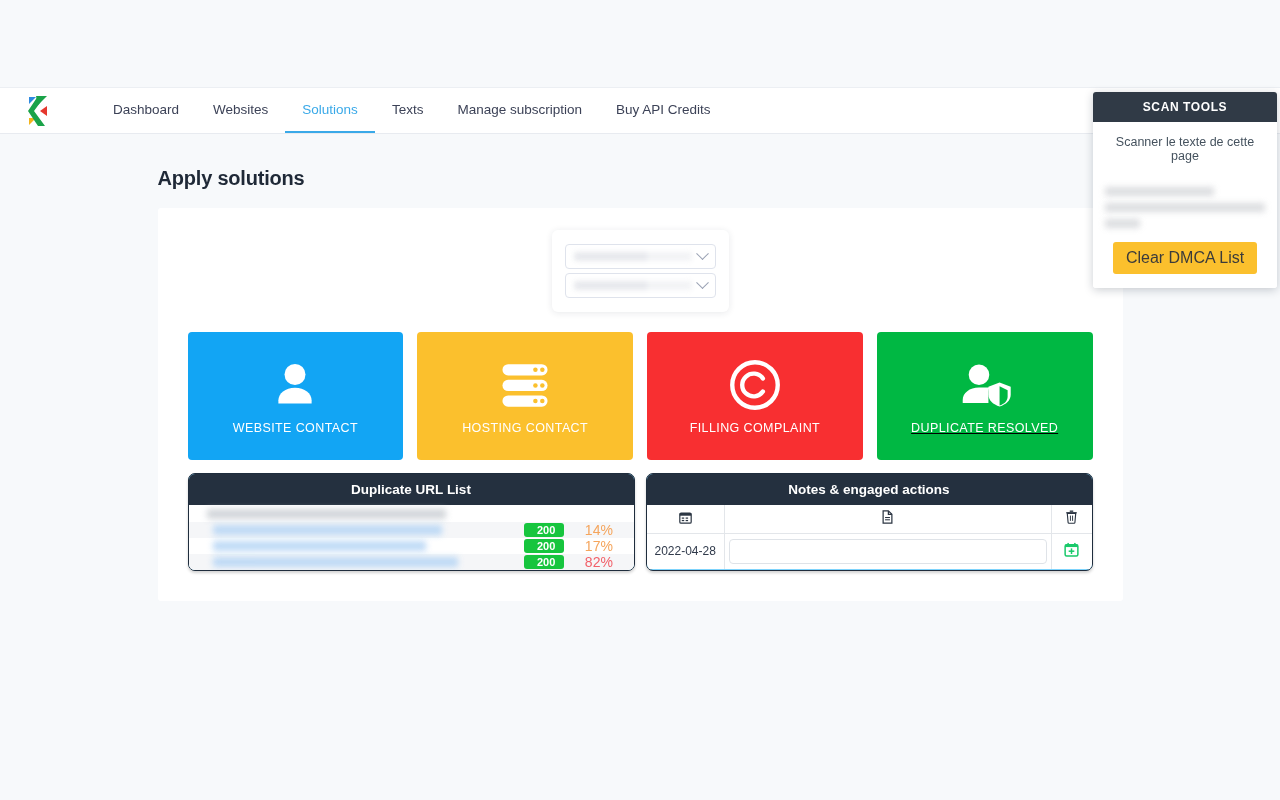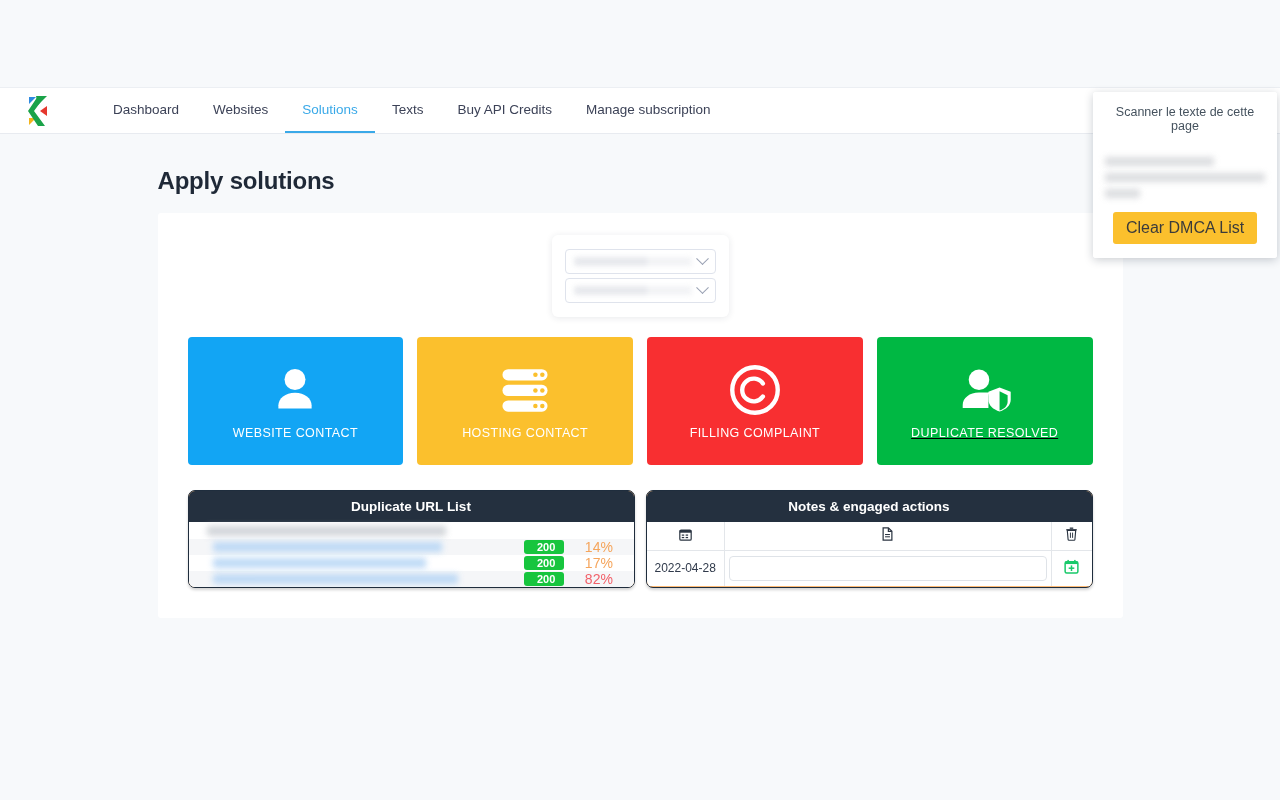--- a/index.html
+++ b/index.html
@@ -44,21 +44,21 @@
     border-bottom: 2px solid transparent;
     cursor: pointer;
   }
   .nav-link.active { color: #3aa9e8; border-bottom-color: #3aa9e8; }
 
   
   .page-body { background: #f7f9fb; padding: 0 0 0 0; }
   .container { width: 965px; margin: 0 auto; padding-top: 33px; }
 
   .page-title {
-    font-size: 24px;
+    font-size: 20px;
     font-weight: bold;
     color: #1f2937;
     margin: 0 0 18px 0;
     letter-spacing: -0.2px;
   }
 
   .content-card {
     background: #ffffff;
     border-radius: 3px;
     padding: 22px 30px 30px 30px;
@@ -135,24 +135,23 @@
   
   .panels {
     display: grid;
     grid-template-columns: 1fr 1fr;
     gap: 11px;
     margin-top: 13px;
   }
   .panel {
     border: 1px solid #1f2d3d;
     border-radius: 7px;
-    background: #fdba74;
+    background: #7dd3fc;
     overflow: hidden;
     box-shadow: 0 2px 3px rgba(0,0,0,.18);
-    margin-top: 12px;
   }
   .panel-head {
     background: #24303f;
     color: #fff;
     text-align: center;
     font-size: 13.5px;
     font-weight: bold;
     padding: 8px 6px;
   }
   .panel-body { background: #fff; }
@@ -288,22 +287,22 @@
       <polygon points="20,11 20,21 13,16" fill="#e5372e"></polygon>
       <polygon points="11,1 18,1 7,16 18,31 11,31 1,16" fill="#1aa349"></polygon>
       <polygon points="9,1 20,1 11,10" fill="#1aa349"></polygon>
     </svg>
   </div>
   <div class="nav-links">
     <a class="nav-link" href="#">Dashboard</a>
     <a class="nav-link" href="#">Websites</a>
     <a class="nav-link active" href="#">Solutions</a>
     <a class="nav-link" href="#">Texts</a>
+    <a class="nav-link" href="#">Manage subscription</a>
     <a class="nav-link" href="#">Buy API Credits</a>
-    <a class="nav-link" href="#">Manage subscription</a>
   </div>
 </div>
 
 <div class="page-body">
   <div class="container">
 
     <h1 class="page-title">Apply solutions</h1>
 
     <div class="content-card">
 
@@ -474,20 +473,21 @@
 
       </div>
 
     </div>
   </div>
   <div class="bottom-fill"></div>
 </div>
 
 <div class="scan-panel">
 
+  <div class="scan-head">SCAN TOOLS</div>
   <div class="scan-item">Scanner le texte de cette page</div>
   <div class="dmca-body">
     <div class="dmca-blur">
       <div class="b b1"></div>
       <div class="b b2"></div>
       <div class="b b3"></div>
     </div>
     <button class="clear-btn">Clear DMCA List</button>
   </div>
 </div>

